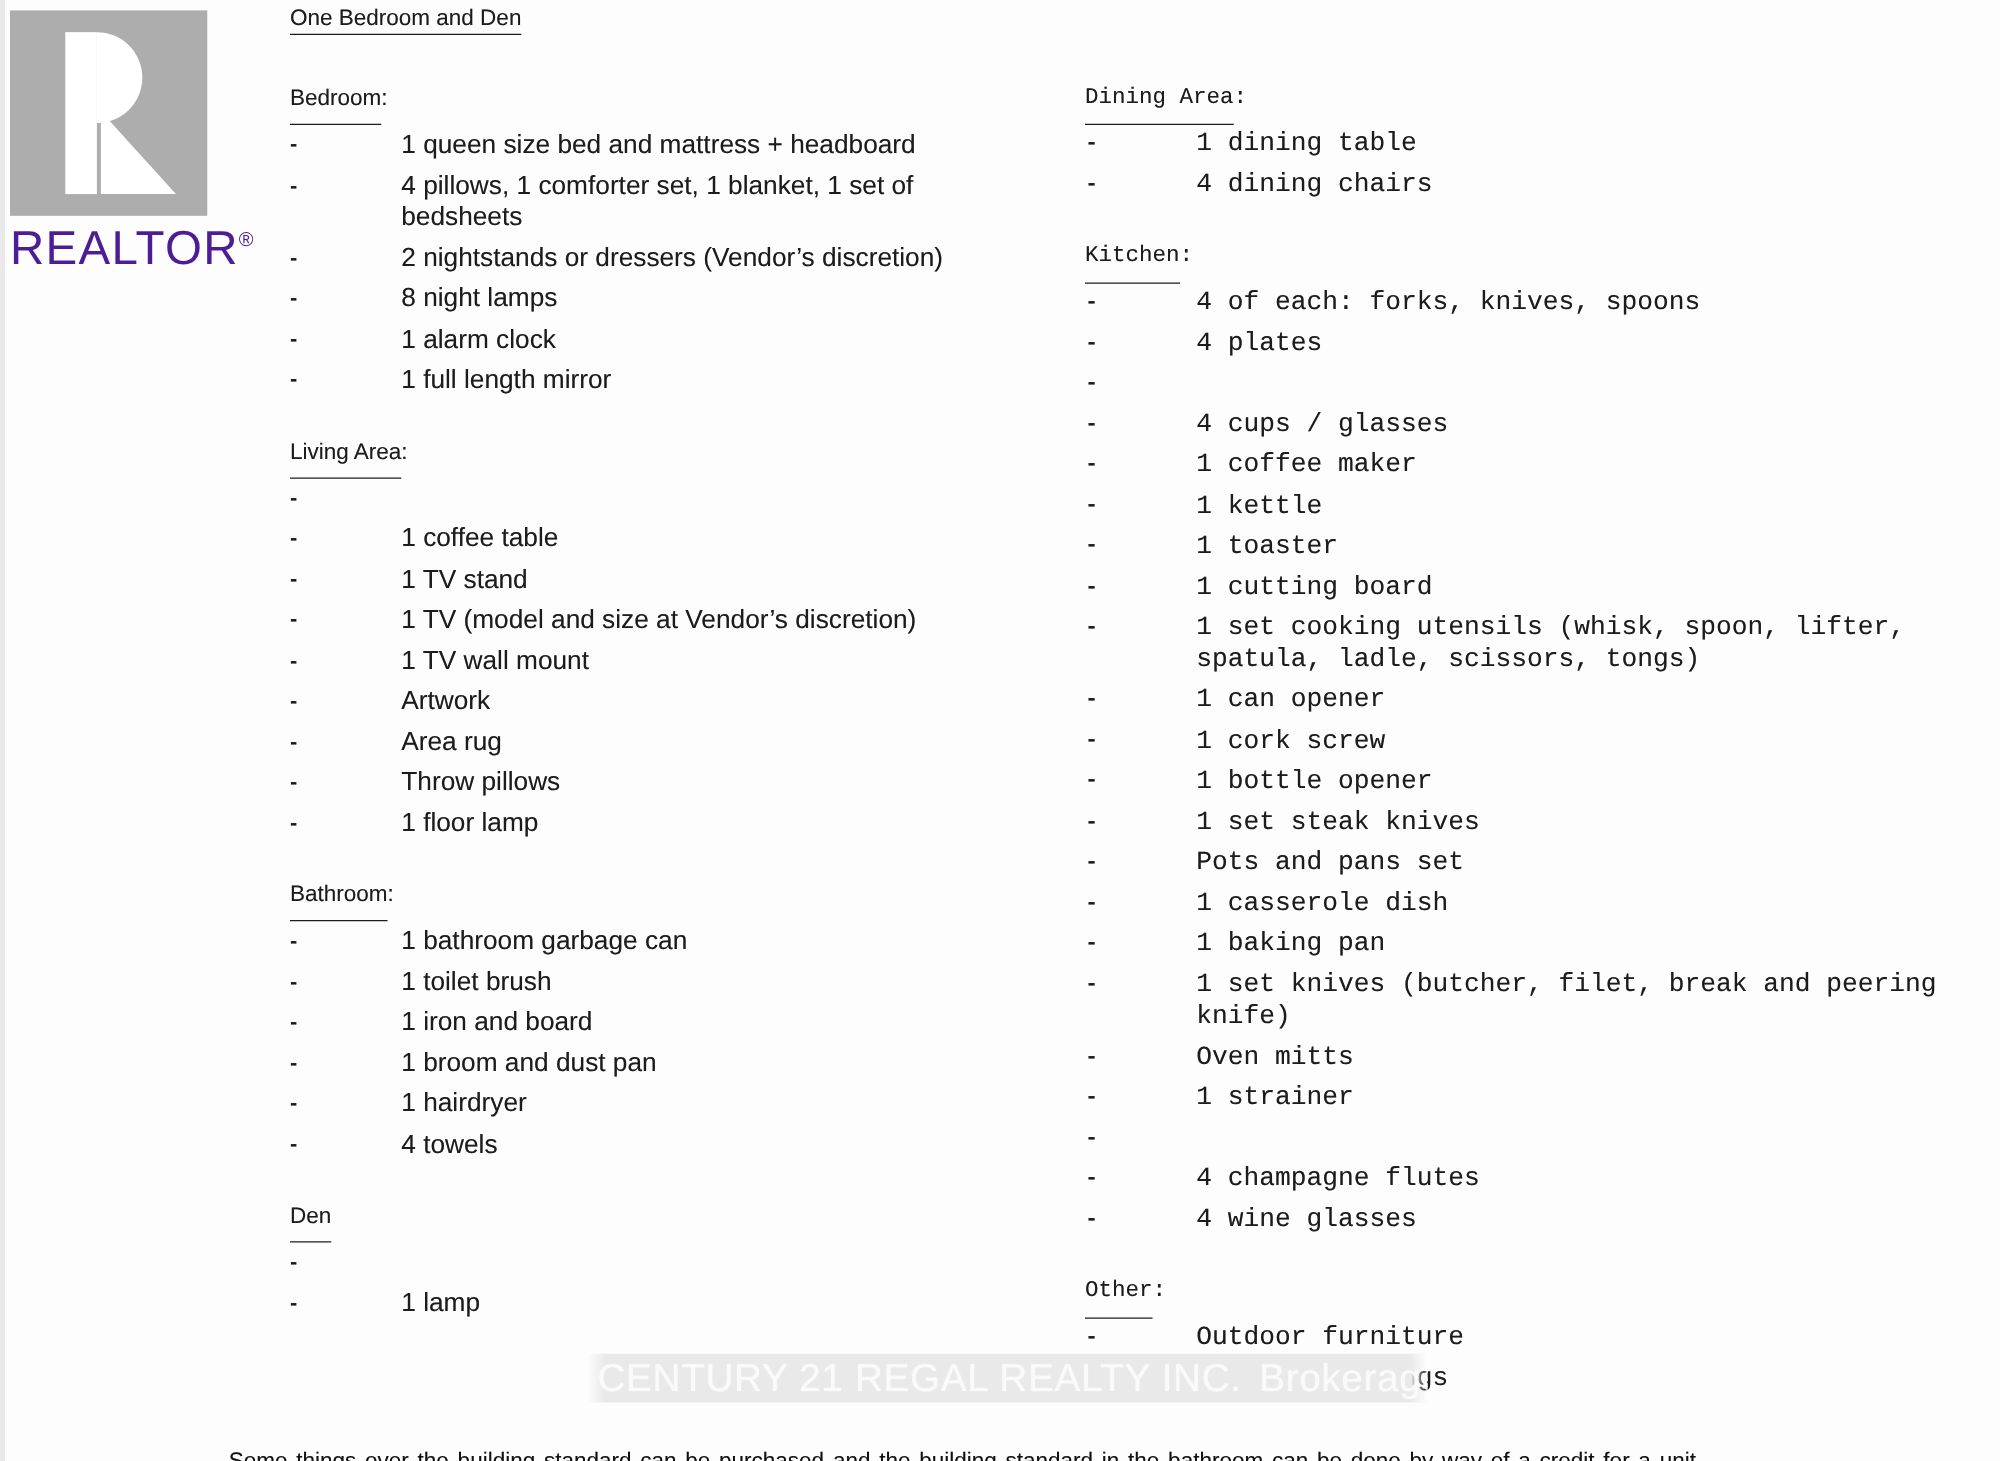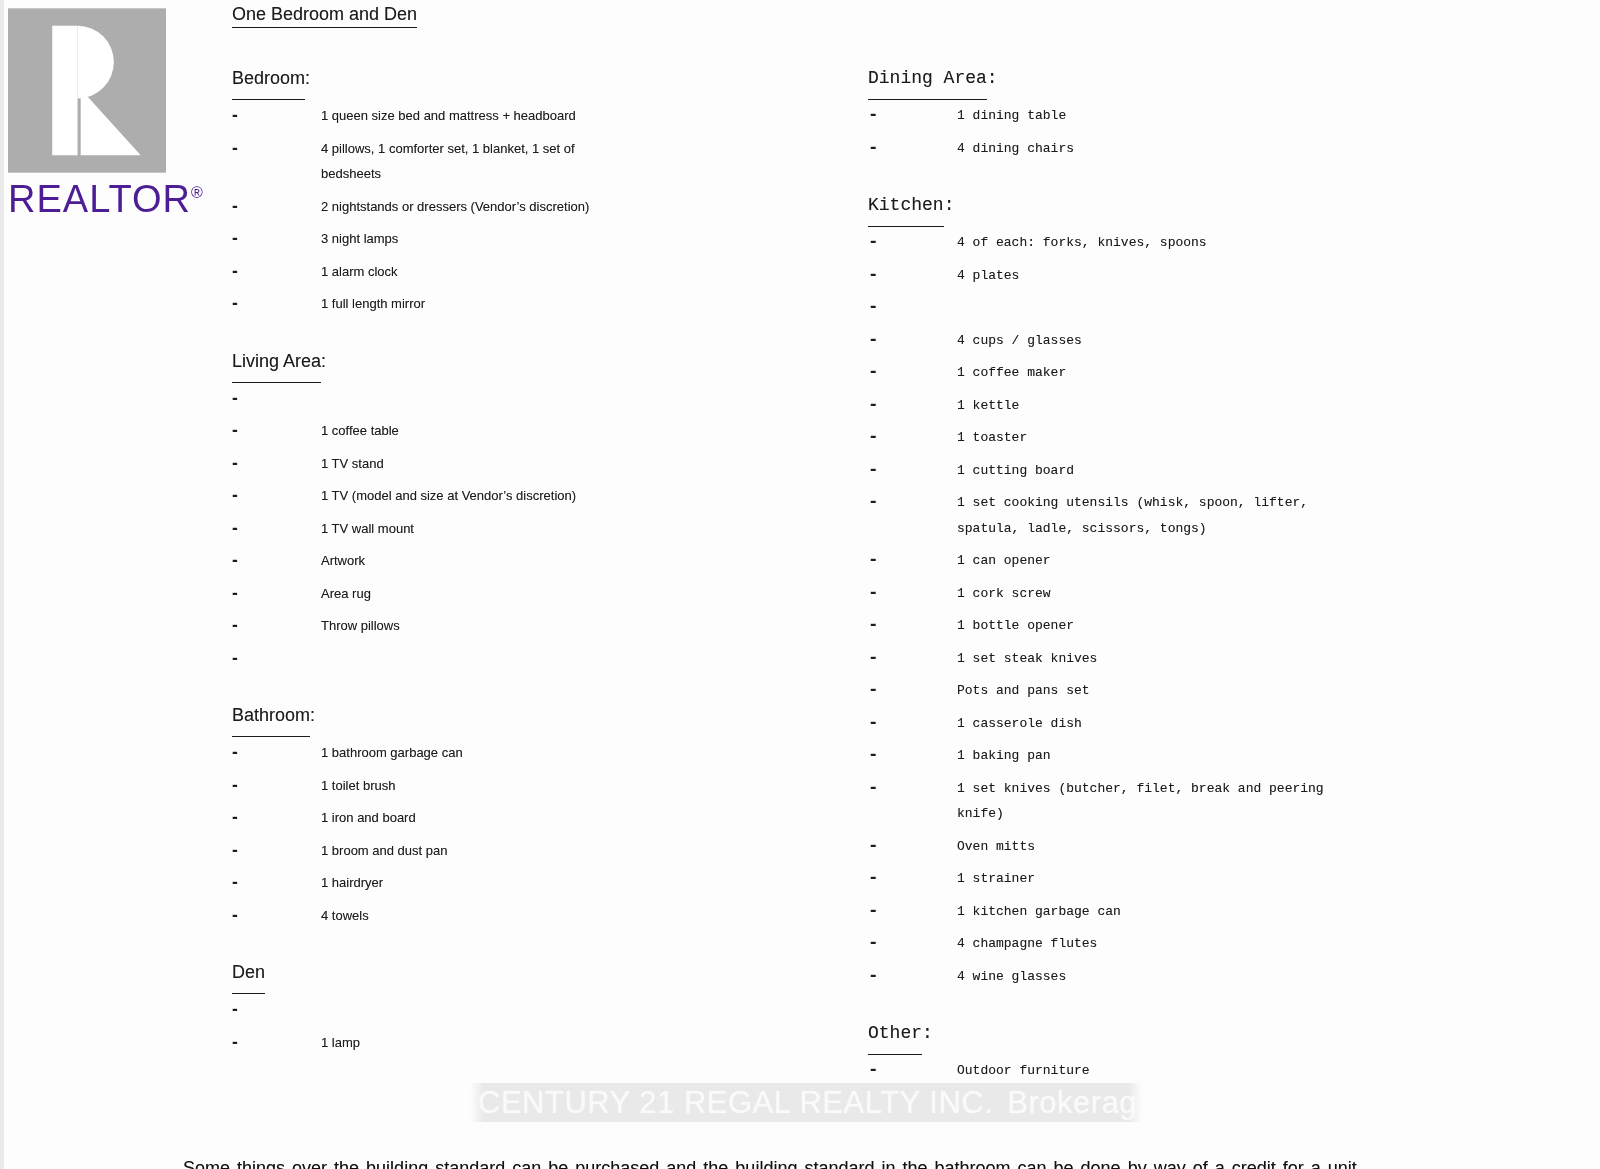--- a/index.html
+++ b/index.html
@@ -44,21 +44,21 @@
   .section:first-child{margin-top:0;}
   .heading{
     font-size:18px;line-height:25px;margin-bottom:12px;
     text-shadow:0 0 .5px rgba(0,0,0,.35);
   }
   .heading .hu{border-bottom:1.6px solid #1c1c1c;padding-bottom:11px;}
   .item{display:flex;margin-bottom:7px;}
   .dash{width:89px;flex:none;font-size:17.5px;line-height:25.5px;font-weight:700;}
   .itext{flex:1;}
   .iline{
-    font-size:13px;line-height:25.5px;white-space:nowrap;
+    font-size:21px;line-height:25.5px;white-space:nowrap;
     text-shadow:0 0 .5px rgba(0,0,0,.35);
   }
   
   .wmark{
     position:absolute;left:470px;top:1083px;width:672px;height:39px;
     background:linear-gradient(90deg, rgba(233,233,233,0) 0, #e9e9e9 14px, #e9e9e9 calc(100% - 14px), rgba(233,233,233,0) 100%);
     color:#fafafa;
     font-size:31px;line-height:39px;
     white-space:nowrap;overflow:hidden;
     padding-left:8px;box-sizing:border-box;
@@ -110,21 +110,21 @@
         </div>
         <div class="item">
           <span class="dash">-</span>
           <div class="itext">
             <div class="iline">2 nightstands or dressers (Vendor’s discretion)</div>
           </div>
         </div>
         <div class="item">
           <span class="dash">-</span>
           <div class="itext">
-            <div class="iline">3 night lamps</div>
+            <div class="iline">8 night lamps</div>
           </div>
         </div>
         <div class="item">
           <span class="dash">-</span>
           <div class="itext">
             <div class="iline">1 alarm clock</div>
           </div>
         </div>
         <div class="item">
           <span class="dash">-</span>
@@ -175,20 +175,23 @@
           </div>
         </div>
         <div class="item">
           <span class="dash">-</span>
           <div class="itext">
             <div class="iline">Throw pillows</div>
           </div>
         </div>
         <div class="item">
           <span class="dash">-</span>
+          <div class="itext">
+            <div class="iline">1 floor lamp</div>
+          </div>
         </div>
       </div>
       <div class="section">
         <div class="heading"><span class="hu">Bathroom</span><span class="suffix">:</span></div>
         <div class="item">
           <span class="dash">-</span>
           <div class="itext">
             <div class="iline">1 bathroom garbage can</div>
           </div>
         </div>
@@ -362,23 +365,20 @@
           </div>
         </div>
         <div class="item">
           <span class="dash">-</span>
           <div class="itext">
             <div class="iline">1 strainer</div>
           </div>
         </div>
         <div class="item">
           <span class="dash">-</span>
-          <div class="itext">
-            <div class="iline">1 kitchen garbage can</div>
-          </div>
         </div>
         <div class="item">
           <span class="dash">-</span>
           <div class="itext">
             <div class="iline">4 champagne flutes</div>
           </div>
         </div>
         <div class="item">
           <span class="dash">-</span>
           <div class="itext">

